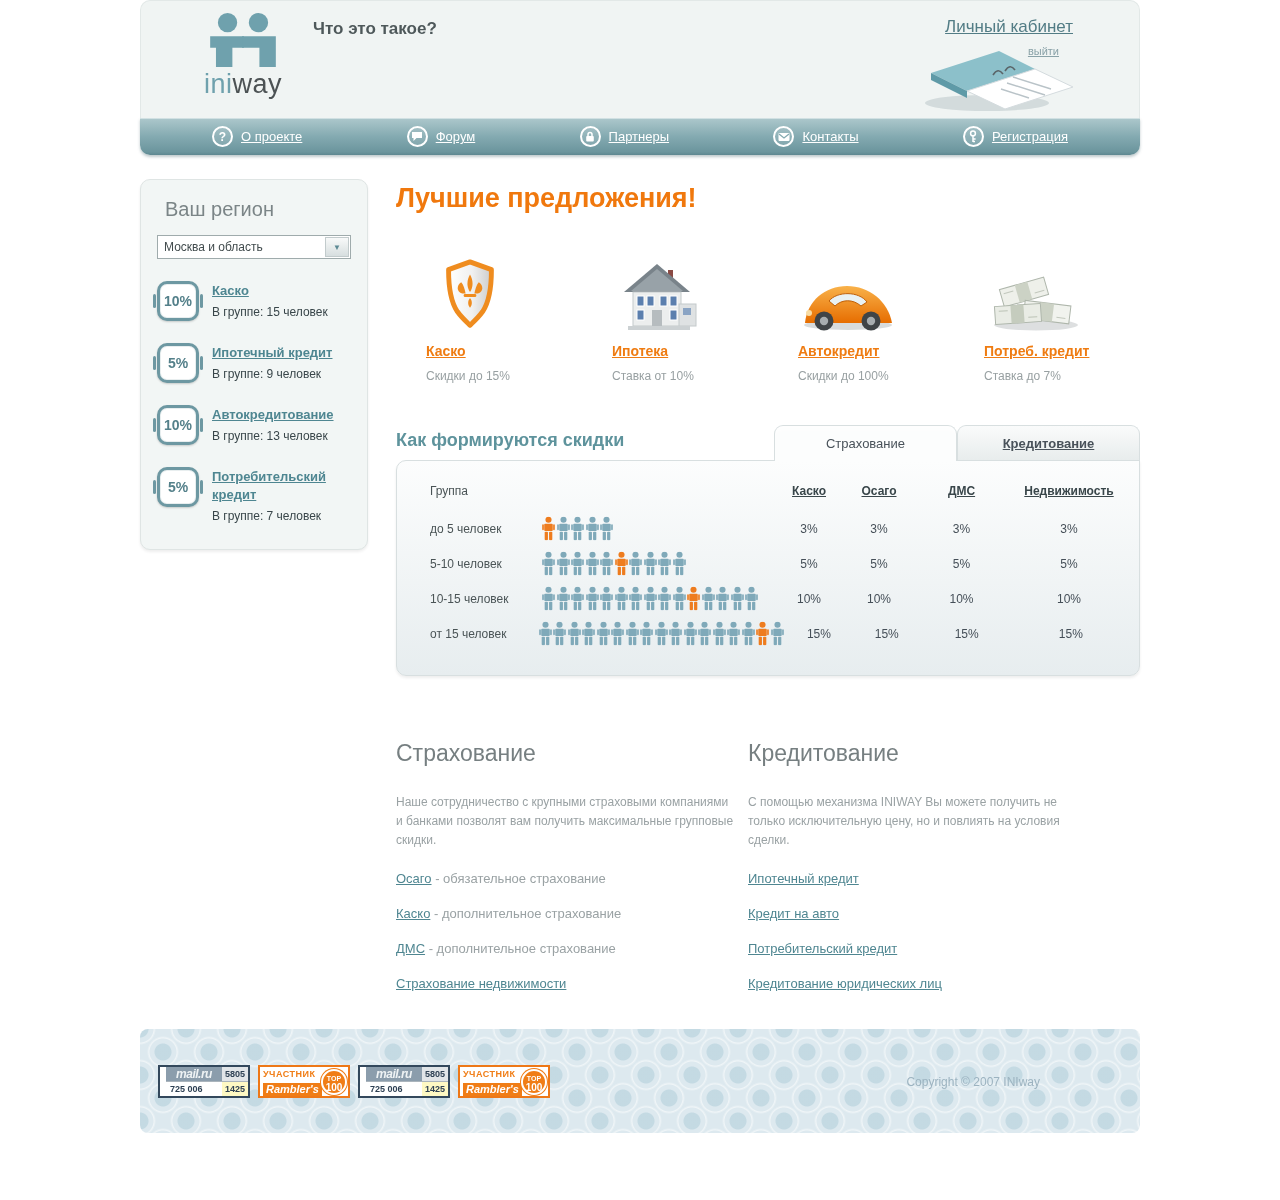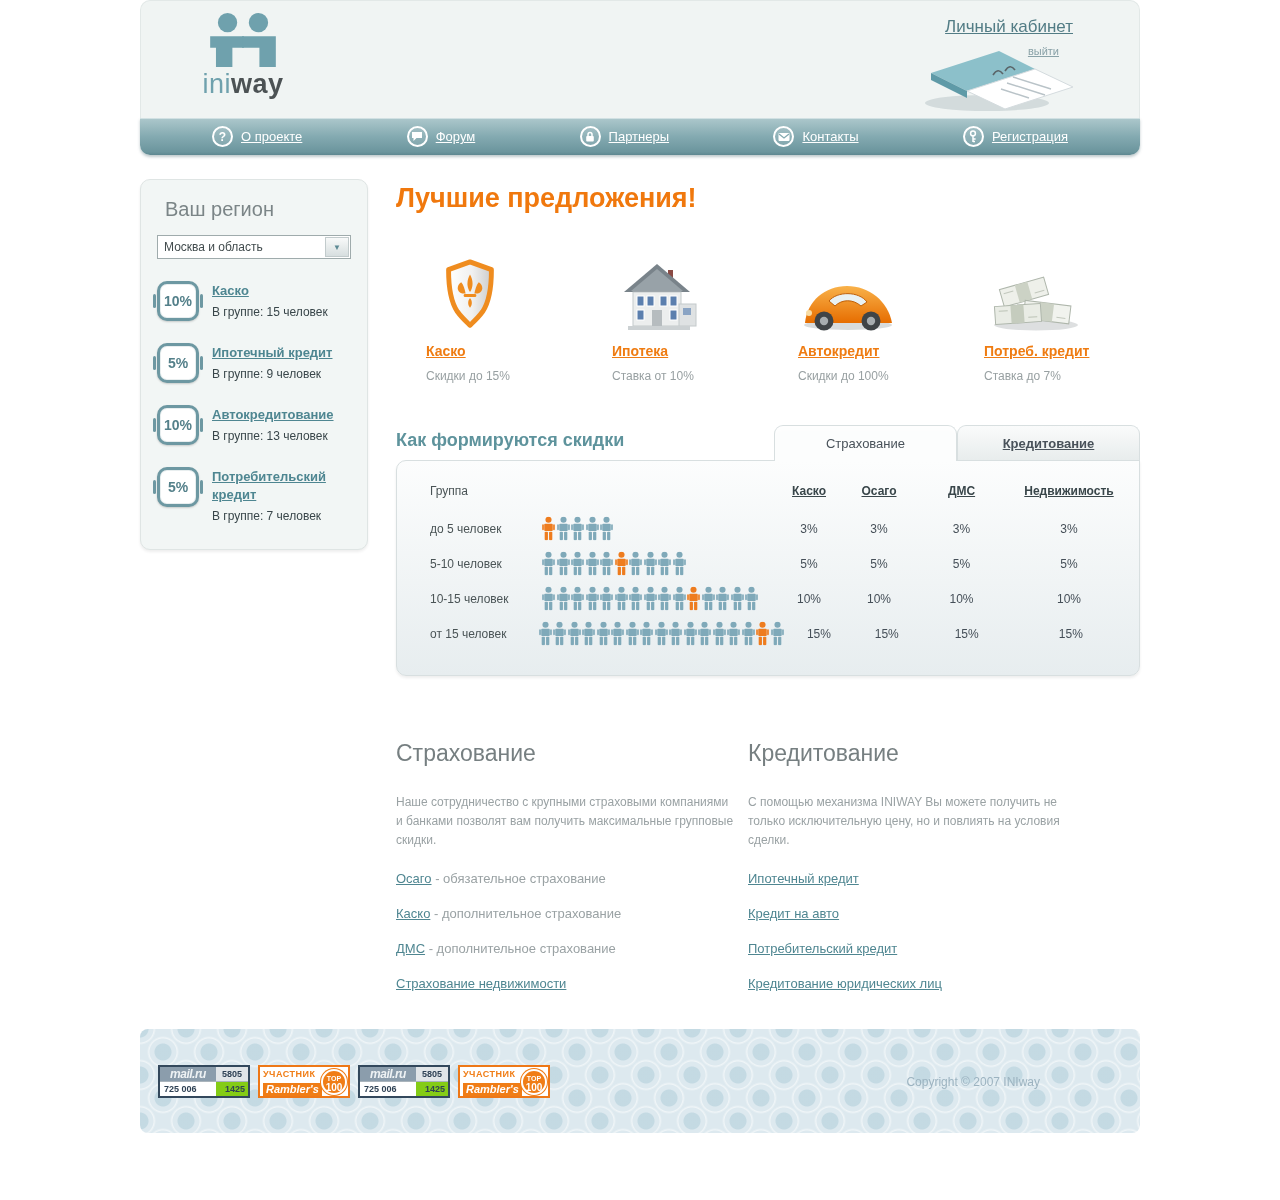--- a/index.html
+++ b/index.html
@@ -15,21 +15,21 @@
   
   .header-card {
     position:relative; height:118px;
     background:#f0f4f3; border:1px solid #e2e8e7; border-bottom:none;
     border-radius:10px 10px 0 0;
   }
   .logo { position:absolute; left:44px; top:12px; width:116px; text-align:center; }
   .logo-mark { display:block; margin:0 auto; }
   .logo-text { font-size:27px; line-height:1; letter-spacing:.5px; margin-top:2px; }
   .logo-ini { color:#6fa1ad; }
-  .logo-way { color:#4c5254; font-weight:bold; }
+  .logo-way { color:#4c5254; font-weight:normal; }
 
   .header-info { position:absolute; left:172px; top:18px; width:580px; }
   .header-title { margin:0 0 13px; font-size:17px; font-weight:bold; color:#4e585a; }
   .header-desc { margin:0; width:505px; font-size:12px; line-height:1.55; color:#8f9698; }
 
   .account { position:absolute; right:66px; top:16px; text-align:right; }
   .account-link { font-size:17px; color:#527c85; text-decoration:underline; }
   .logout-link { display:inline-block; margin-top:8px; margin-right:14px; font-size:11px; color:#8aa2a8; text-decoration:underline; }
   .folder-icon { position:absolute; right:52px; top:42px; }
 
@@ -140,25 +140,26 @@
       radial-gradient(circle, rgba(193,216,226,.9) 8px, rgba(193,216,226,0) 9px),
       radial-gradient(circle, rgba(193,216,226,.9) 8px, rgba(193,216,226,0) 9px);
     background-size:46px 46px;
     background-position:0 0, 23px 23px, 0 0, 23px 23px;
   }
   .badges { position:absolute; left:18px; top:36px; display:flex; gap:8px; }
   .mail-badge {
     width:92px; height:33px; border:2px solid #33485c; background:#fff;
     display:grid; grid-template-columns:56px 1fr; grid-template-rows:1fr 1fr;
     font-size:9px;
+    padding-left:6px;
   }
   .m-logo { background:#8b9dac; color:#eef2f4; font-weight:bold; font-size:12px; font-style:italic; display:flex; align-items:center; justify-content:center; letter-spacing:-.5px; }
   .m-top { background:#e1e5e8; color:#2e4154; font-weight:bold; display:flex; align-items:center; justify-content:center; }
   .m-bl { background:#fff; color:#2e4154; font-weight:bold; display:flex; align-items:center; padding-left:4px; border-top:1px solid #aab4bc; }
-  .m-br { background:#84cc16; color:#2e4154; font-weight:bold; display:flex; align-items:center; justify-content:flex-end; padding-right:3px; border-top:1px solid #aab4bc; }
+  .m-br { background:#fef9c3; color:#2e4154; font-weight:bold; display:flex; align-items:center; justify-content:flex-end; padding-right:3px; border-top:1px solid #aab4bc; }
   .rambler-badge {
     position:relative; width:92px; height:33px; border:2px solid #ee7817; background:#fff; padding:2px 3px;
   }
   .r-member { color:#f07d16; font-weight:bold; font-size:9px; letter-spacing:.5px; }
   .r-brand { display:inline-block; margin-top:1px; background:#f07d16; color:#fff; font-weight:bold; font-style:italic; font-size:11px; padding:0 3px 1px; }
   .r-circle {
     position:absolute; right:1px; top:2px; width:26px; height:26px; border-radius:50%;
     background:#f07d16; border:2px solid #fff; box-shadow:0 0 0 1px #f07d16;
     color:#fff; text-align:center; font-weight:bold;
   }
@@ -202,20 +203,21 @@
           <circle cx="23" cy="10" r="10"></circle>
             <circle cx="55" cy="10" r="10"></circle>
           <path d="M5 24 h35 v12 h-12 v20 h-17 v-20 h-6 z"></path>
           <path d="M38 24 h35 v32 h-17 v-20 h-18 z"></path>
         </g>
       </svg>
       <div class="logo-text"><span class="logo-ini">ini</span><span class="logo-way">way</span></div>
     </div>
 
     <div class="header-info">
+      <h1 class="header-title">Что это такое?</h1>
     </div>
 
     <div class="account">
       <a class="account-link">Личный кабинет</a><br>
       <a class="logout-link">выйти</a>
     </div>
 
     <svg class="folder-icon" width="178" height="72" viewBox="0 0 178 72">
       <ellipse cx="78" cy="60" rx="62" ry="8" fill="rgba(110,130,140,.22)"></ellipse>
       <polygon points="22,30 90,8 126,26 58,48" fill="#8cc0ca"></polygon>

